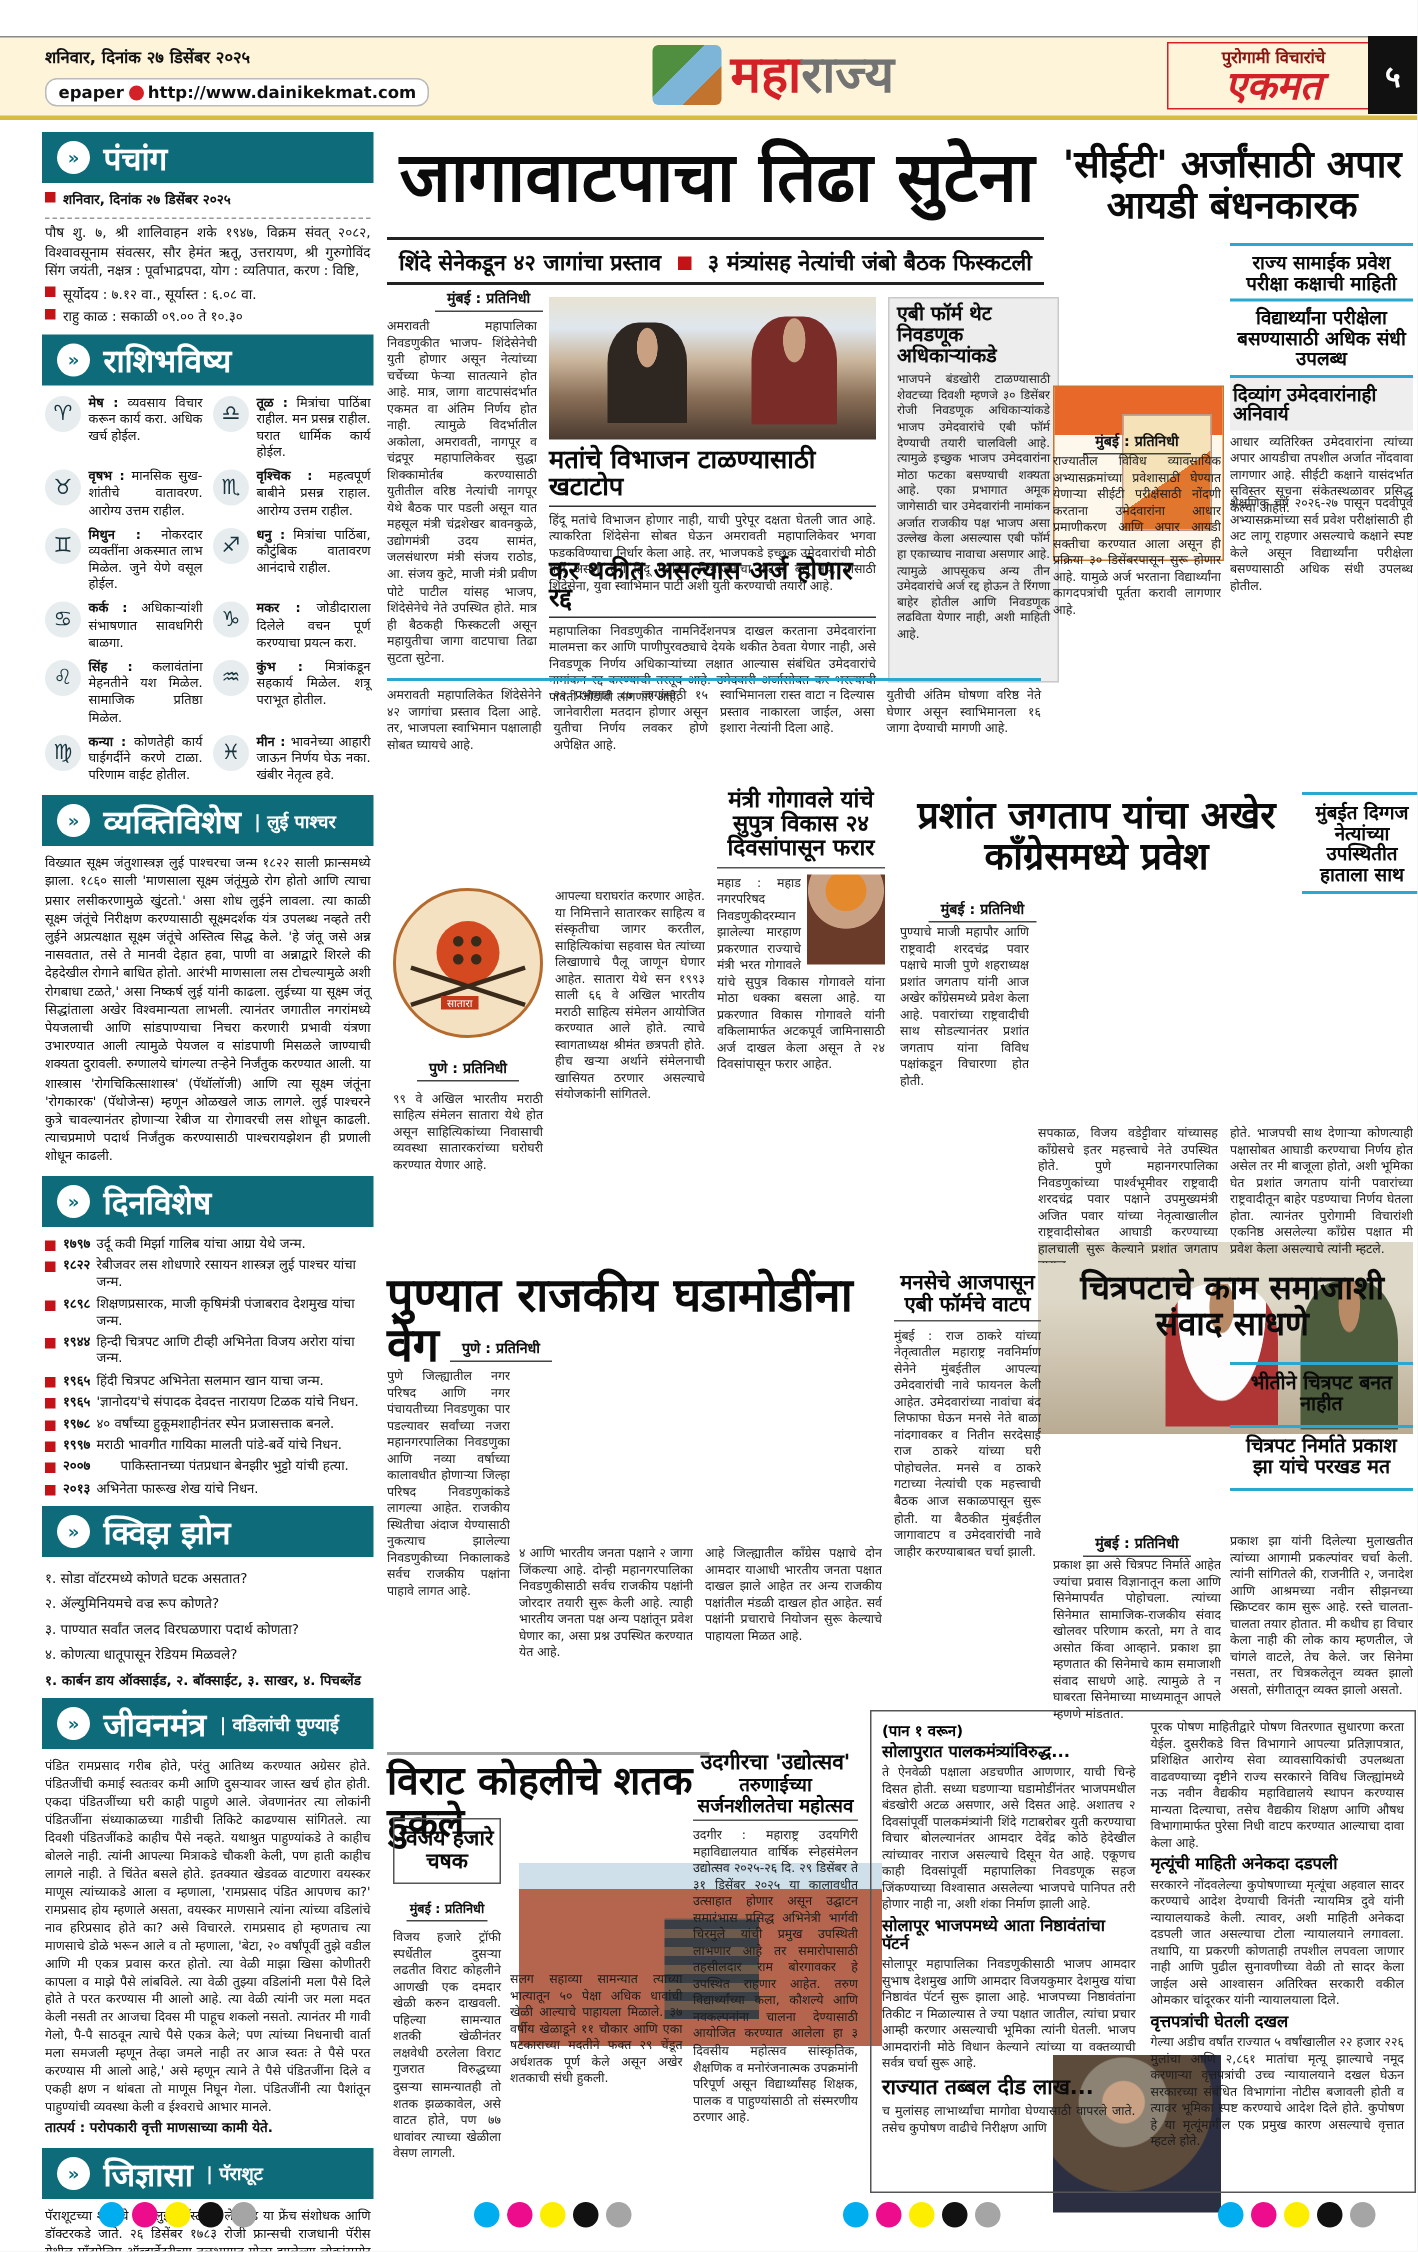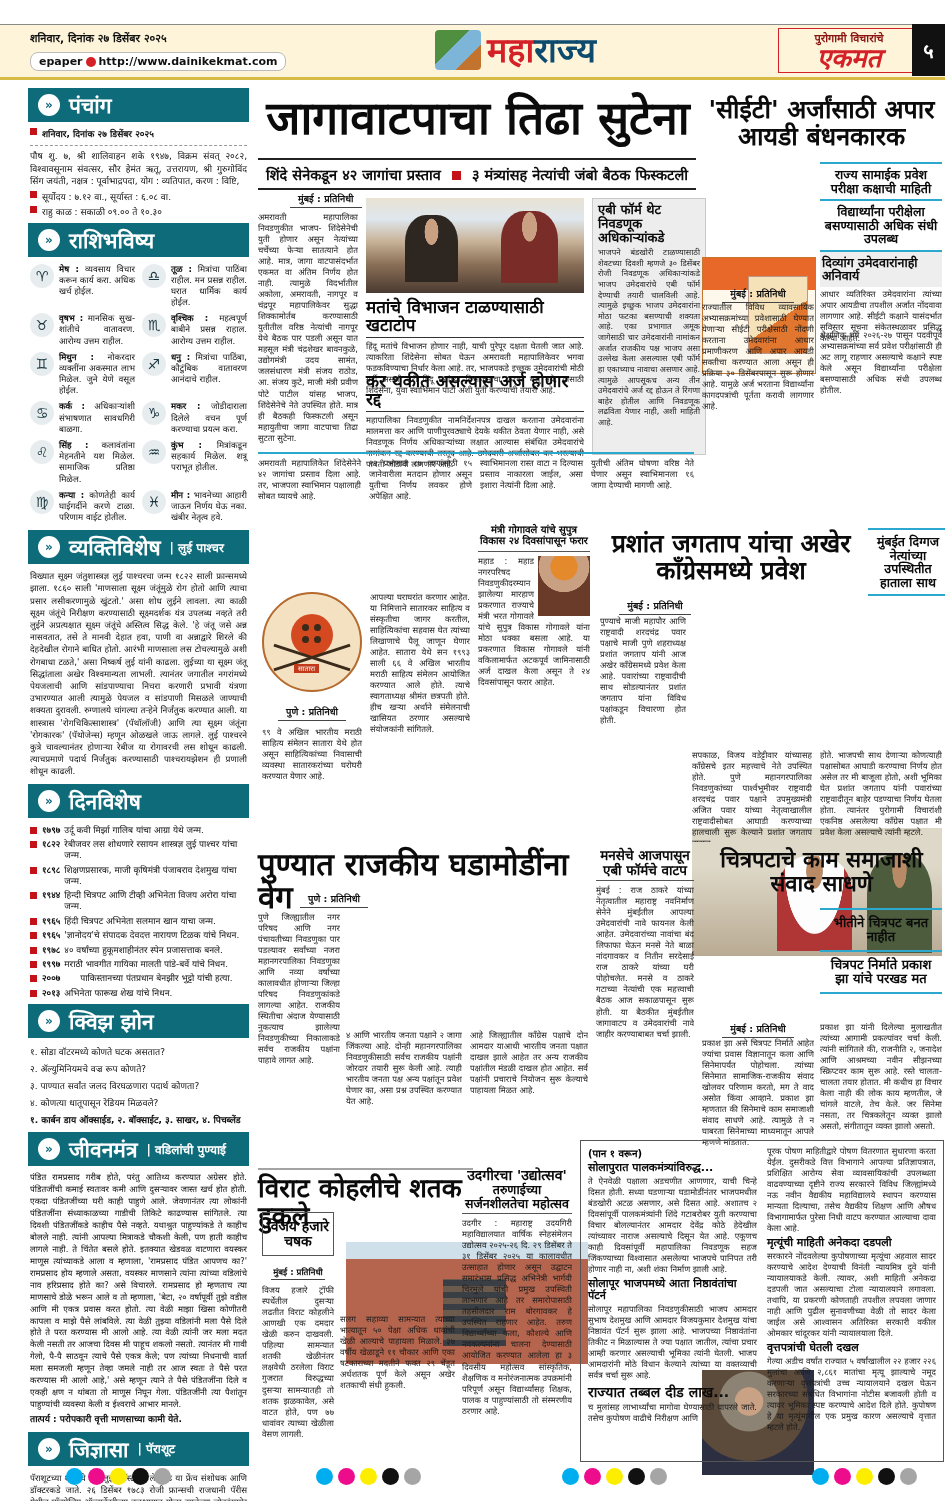--- a/index.html
+++ b/index.html
@@ -55,21 +55,21 @@
 </head>
 <body>
 
 <div id="page">
 
   <div class="abs" id="topstrip"></div>
   <div class="abs" style="left:30px;top:30px;font-size:11px;font-weight:bold;color:#111;">शनिवार, दिनांक २७ डिसेंबर २०२५</div>
   <div class="abs epill" style="left:30px;top:52px;"><span>epaper</span><span class="eicon"></span><span>http://www.dainikekmat.com</span></div>
   <div class="abs" style="left:435px;top:30px;display:flex;align-items:center;gap:6px;">
     <div class="masth-img"></div>
-    <div style="font-size:34px;font-weight:bold;line-height:1;"><span style="color:#d42027;">महा</span><span style="color:#0c4a6e;text-align:center;">राज्य</span></div>
+    <div style="font-size:34px;font-weight:bold;line-height:1;"><span style="color:#d42027;">महा</span><span style="color:#737373;text-align:center;">राज्य</span></div>
   </div>
   <div class="abs brandbox" style="left:778px;top:28px;width:120px;">
     <div style="font-size:11px;font-weight:bold;color:#8a1410;">पुरोगामी विचारांचे</div>
     <div style="font-size:26px;font-weight:bold;color:#d42027;font-family:'DejaVu Serif',serif;font-style:italic;line-height:1;">एकमत</div>
   </div>
   <div class="abs pgno" style="left:912px;top:24px;width:33px;height:52px;">५</div>
 
   <div class="abs" style="left:28px;top:88px;width:221px;">
 
     <div class="sec-hdr">
@@ -292,21 +292,21 @@
       <div class="sw" style="transform:rotate(18deg);"></div>
       <div class="sw" style="transform:rotate(-18deg);"></div>
       <div class="banner">सातारा</div>
     </div>
     <div class="ctr" style="margin-top:8px;"><span class="byline">पुणे : प्रतिनिधी</span></div>
     <div class="bd" style="margin-top:6px;">९९ वे अखिल भारतीय मराठी साहित्य संमेलन सातारा येथे होत असून साहित्यिकांच्या निवासाची व्यवस्था सातारकरांच्या घरोघरी करण्यात येणार आहे.</div>
   </div>
   <div class="abs bd" style="left:370px;top:592px;width:100px;height:245px;overflow:hidden;">आपल्या घराघरांत करणार आहेत. या निमित्ताने सातारकर साहित्य व संस्कृतीचा जागर करतील, साहित्यिकांचा सहवास घेत त्यांच्या लिखाणाचे पैलू जाणून घेणार आहेत. सातारा येथे सन १९९३ साली ६६ वे अखिल भारतीय मराठी साहित्य संमेलन आयोजित करण्यात आले होते. त्याचे स्वागताध्यक्ष श्रीमंत छत्रपती होते. हीच खऱ्या अर्थाने संमेलनाची खासियत ठरणार असल्याचे संयोजकांनी सांगितले.</div>
 
   <div class="abs" style="left:478px;top:525px;width:112px;">
-    <div class="hl ctr" style="font-size:10px;border-bottom:1px solid #555;padding-bottom:4px;">मंत्री गोगावले यांचे सुपुत्र विकास २४ दिवसांपासून फरार</div>
+    <div class="hl ctr" style="font-size:15px;border-bottom:1px solid #555;padding-bottom:4px;">मंत्री गोगावले यांचे सुपुत्र विकास २४ दिवसांपासून फरार</div>
     <div class="photo ph-gog" style="float:right;width:52px;height:60px;margin:4px 0 2px 4px;"></div>
     <div class="bd" style="margin-top:4px;">महाड : महाड नगरपरिषद निवडणुकीदरम्यान झालेल्या मारहाण प्रकरणात राज्याचे मंत्री भरत गोगावले यांचे सुपुत्र विकास गोगावले यांना मोठा धक्का बसला आहे. या प्रकरणात विकास गोगावले यांनी वकिलामार्फत अटकपूर्व जामिनासाठी अर्ज दाखल केला असून ते २४ दिवसांपासून फरार आहेत.</div>
   </div>
 
   <div class="abs hl ctr" style="left:600px;top:530px;width:262px;font-size:25px;">प्रशांत जगताप यांचा अखेर काँग्रेसमध्ये प्रवेश</div>
   <div class="abs subhead-box hl ctr" style="left:868px;top:528px;width:76px;font-size:12.5px;padding:5px 2px;">मुंबईत दिग्गज नेत्यांच्या उपस्थितीत हाताला साथ</div>
   <div class="abs ctr" style="left:600px;top:594px;width:110px;"><span class="byline">मुंबई : प्रतिनिधी</span></div>
   <div class="abs bd" style="left:600px;top:616px;width:86px;height:225px;overflow:hidden;">पुण्याचे माजी महापौर आणि राष्ट्रवादी शरदचंद्र पवार पक्षाचे माजी पुणे शहराध्यक्ष प्रशांत जगताप यांनी आज अखेर काँग्रेसमध्ये प्रवेश केला आहे. पवारांच्या राष्ट्रवादीची साथ सोडल्यानंतर प्रशांत जगताप यांना विविध पक्षांकडून विचारणा होत होती.</div>
   <div class="abs photo ph-jag" style="left:692px;top:616px;width:250px;height:128px;"></div>
   <div class="abs bd" style="left:692px;top:750px;width:120px;height:92px;overflow:hidden;">सपकाळ, विजय वडेट्टीवार यांच्यासह काँग्रेसचे इतर महत्त्वाचे नेते उपस्थित होते. पुणे महानगरपालिका निवडणुकांच्या पार्श्वभूमीवर राष्ट्रवादी शरदचंद्र पवार पक्षाने उपमुख्यमंत्री अजित पवार यांच्या नेतृत्वाखालील राष्ट्रवादीसोबत आघाडी करण्याच्या हालचाली सुरू केल्याने प्रशांत जगताप नाराज</div>

